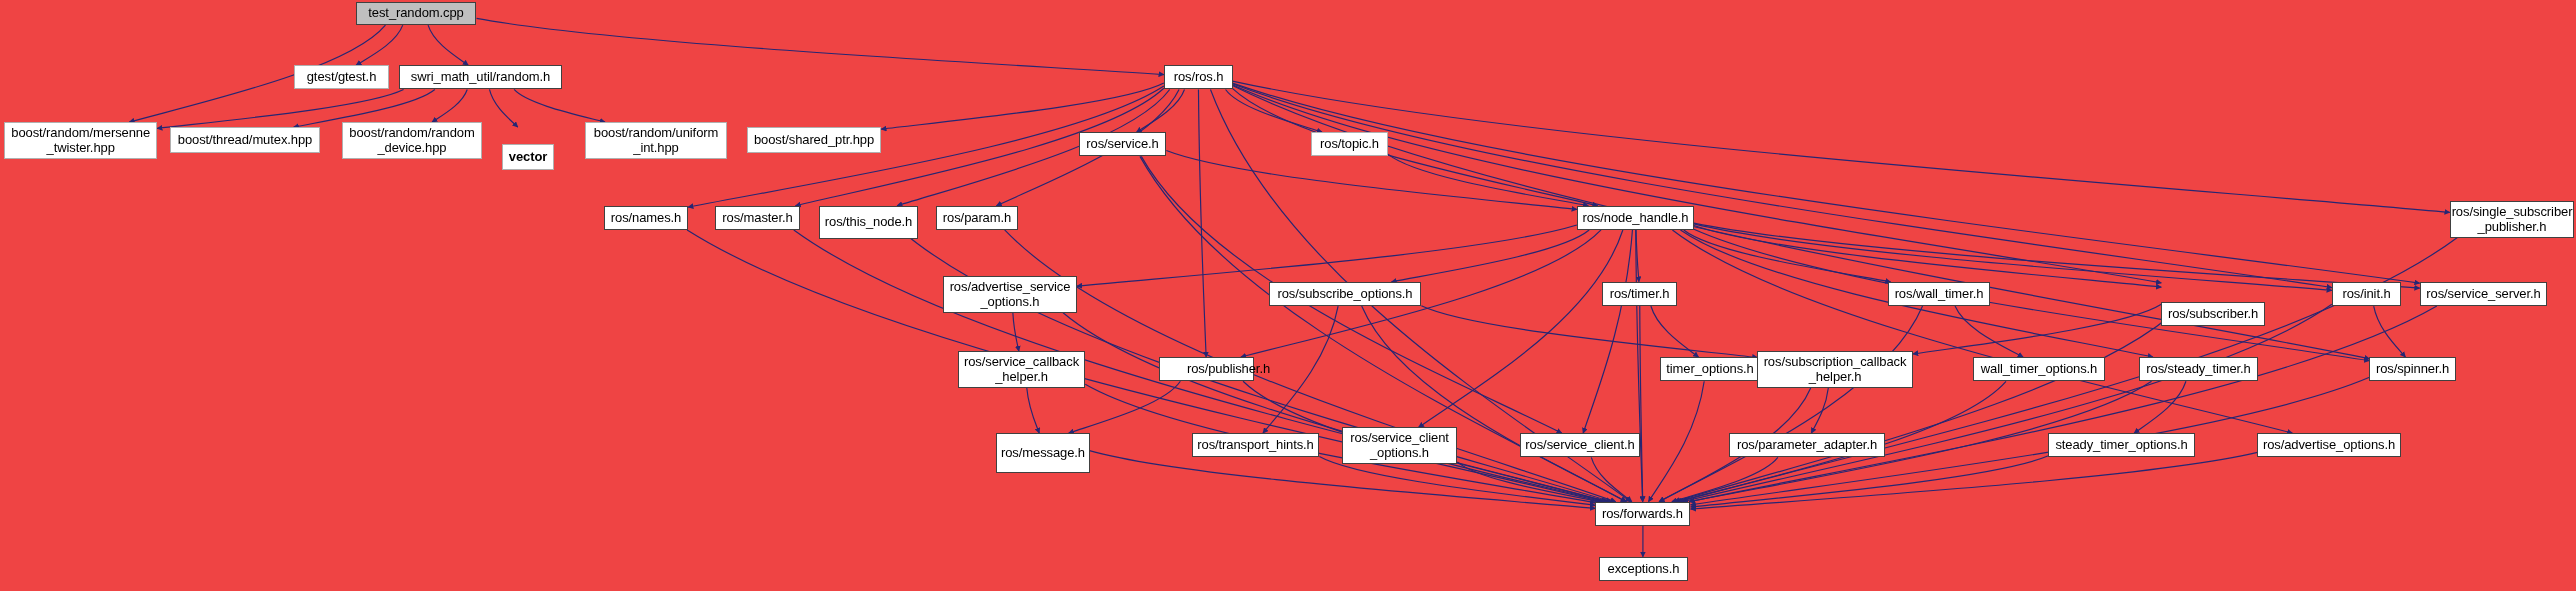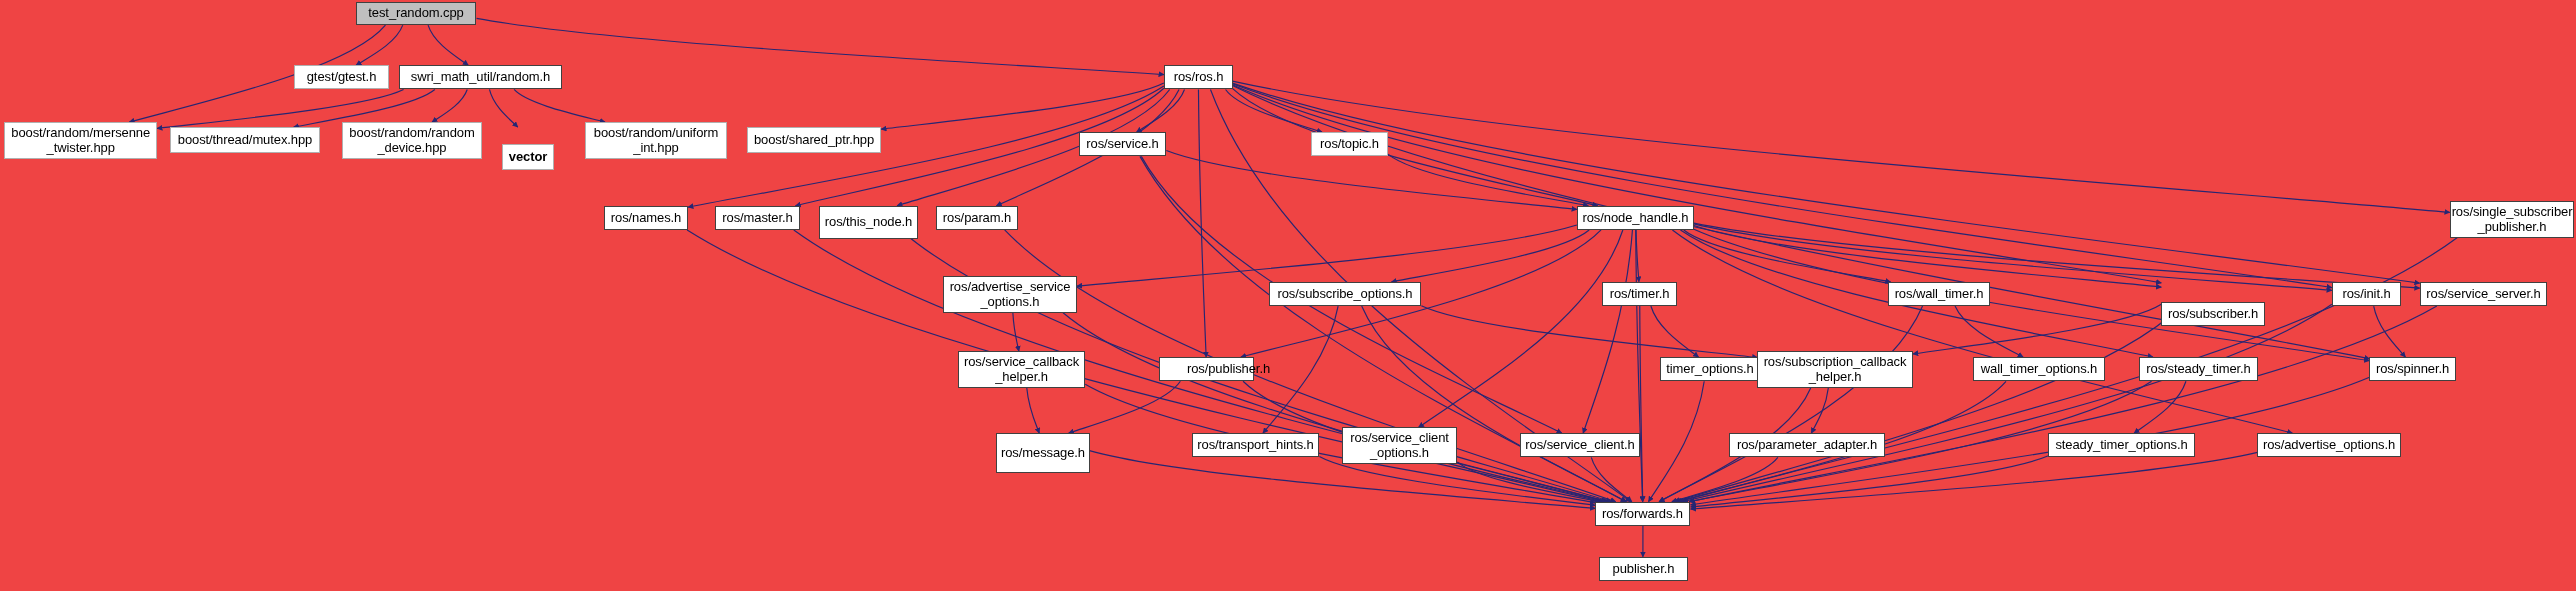--- a/index.html
+++ b/index.html
@@ -186,16 +186,16 @@
       <div class="node strong" style="left: 2369px; top: 357px; width: 87px; height: 24px;"><span class="node-label">ros/spinner.h</span></div>
       <div class="node strong" style="left: 996px; top: 433px; width: 94px; height: 40px;"><span class="node-label">ros/message.h</span></div>
       <div class="node strong" style="left: 1192px; top: 433px; width: 127px; height: 24px;"><span class="node-label">ros/transport_hints.h</span></div>
       <div class="node strong" style="left: 1342px; top: 427px; width: 115px; height: 37px;"><span class="node-label">ros/service_client
 _options.h</span></div>
       <div class="node strong" style="left: 1520px; top: 433px; width: 120px; height: 24px;"><span class="node-label">ros/service_client.h</span></div>
       <div class="node strong" style="left: 1729px; top: 433px; width: 156px; height: 24px;"><span class="node-label">ros/parameter_adapter.h</span></div>
       <div class="node strong" style="left: 2048px; top: 433px; width: 147px; height: 24px;"><span class="node-label">steady_timer_options.h</span></div>
       <div class="node strong" style="left: 2257px; top: 433px; width: 144px; height: 24px;"><span class="node-label">ros/advertise_options.h</span></div>
       <div class="node strong" style="left: 1595px; top: 502px; width: 95px; height: 24px;"><span class="node-label">ros/forwards.h</span></div>
-      <div class="node strong" style="left: 1599px; top: 557px; width: 89px; height: 24px;"><span class="node-label">publisher.h</span></div>
+      <div class="node strong" style="left: 1599px; top: 557px; width: 89px; height: 24px;"><span class="node-label">exceptions.h</span></div>
     </div>
 </div>
 
 
 </body></html>

